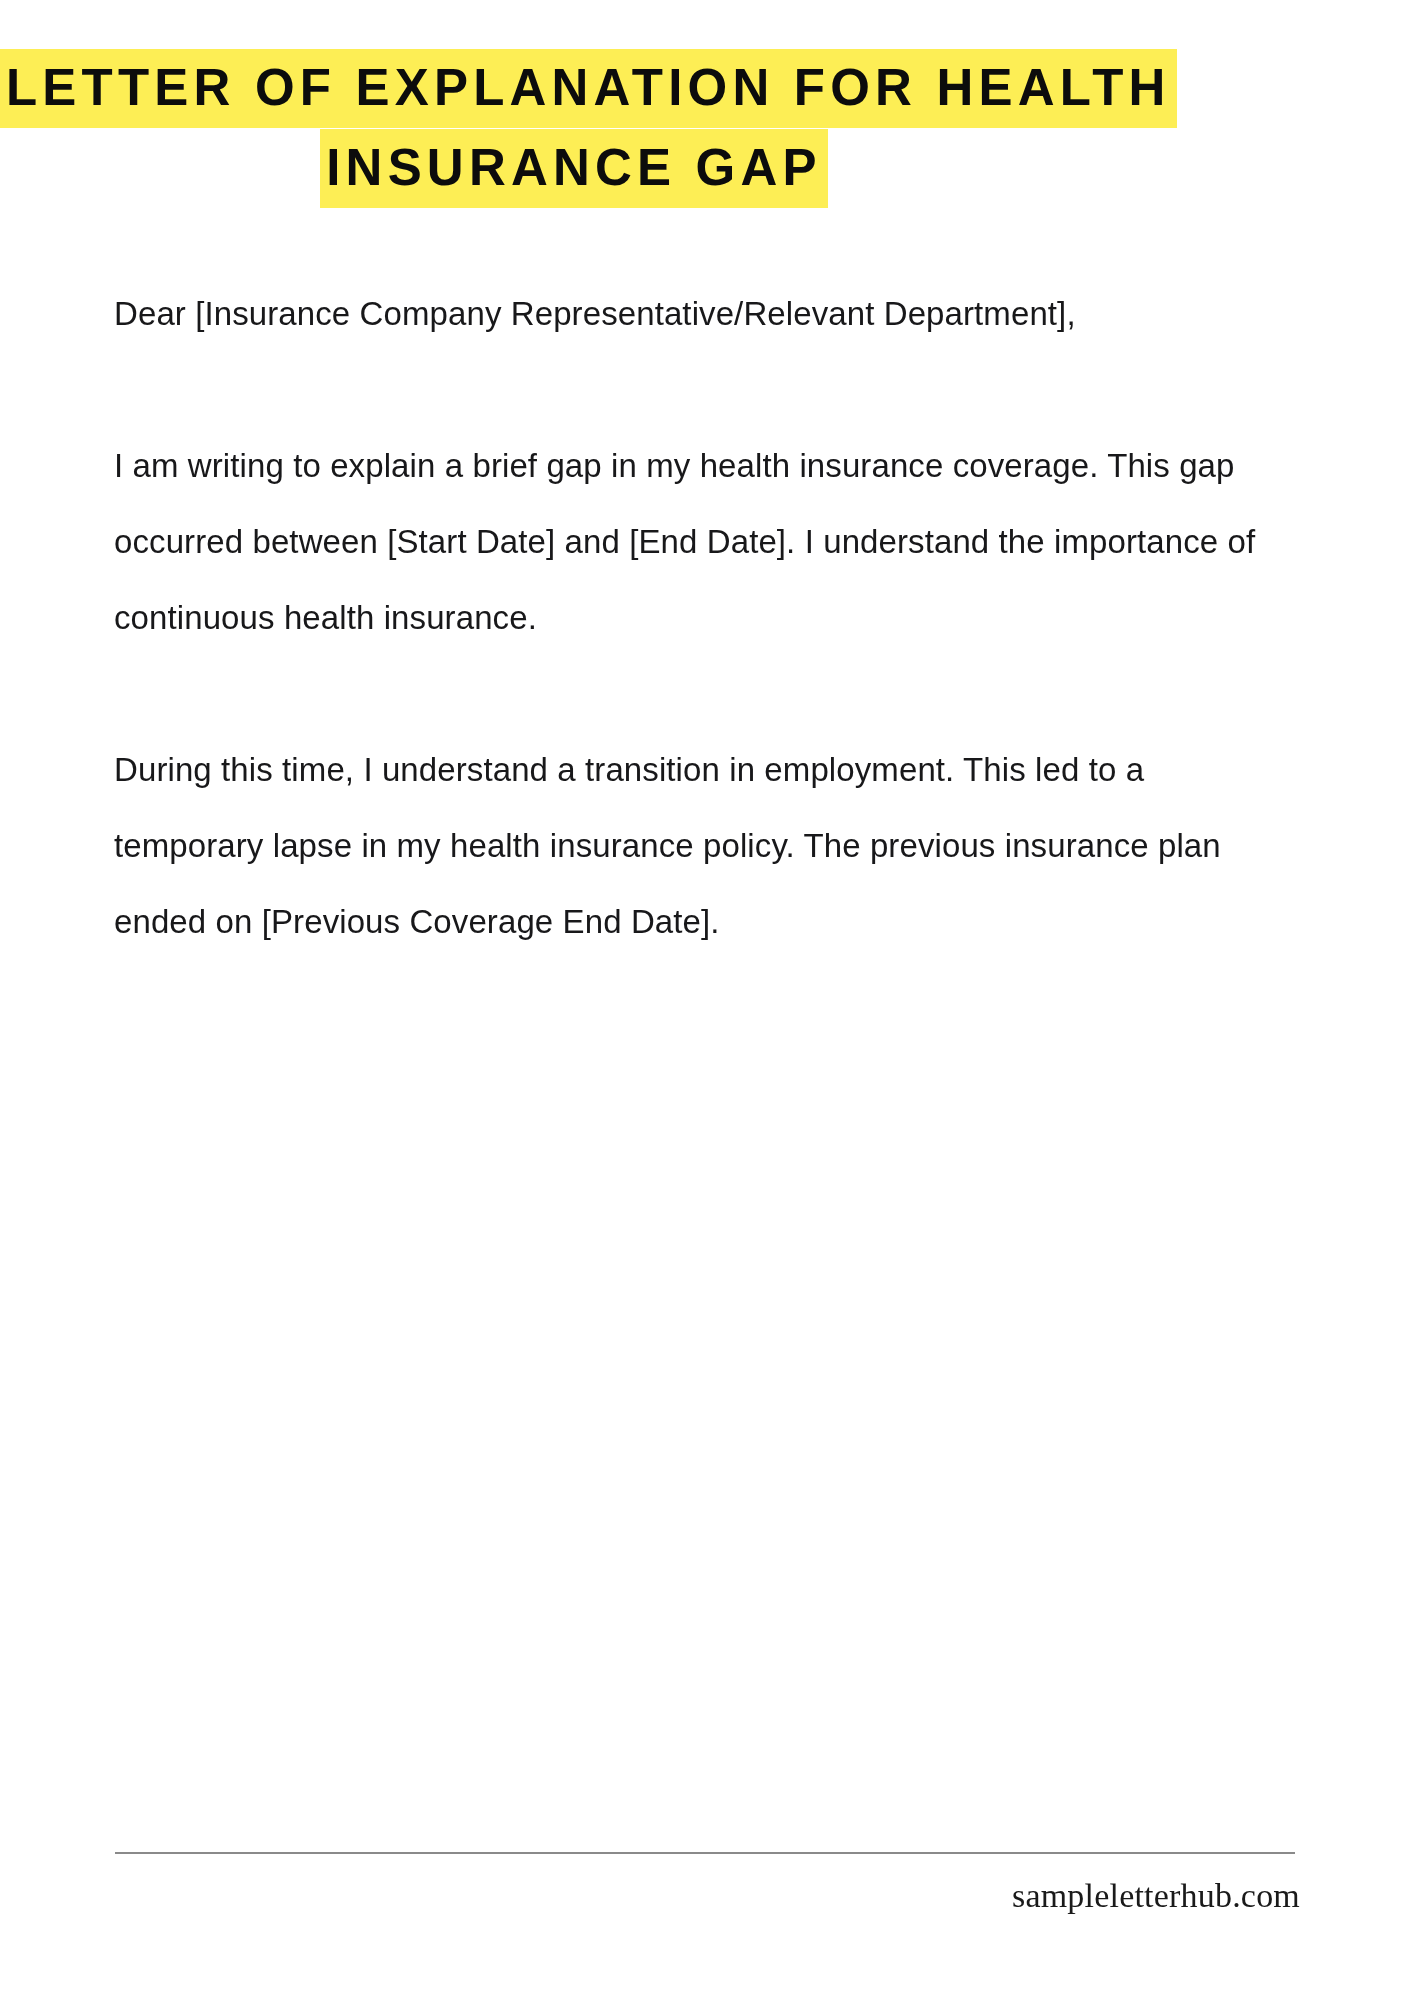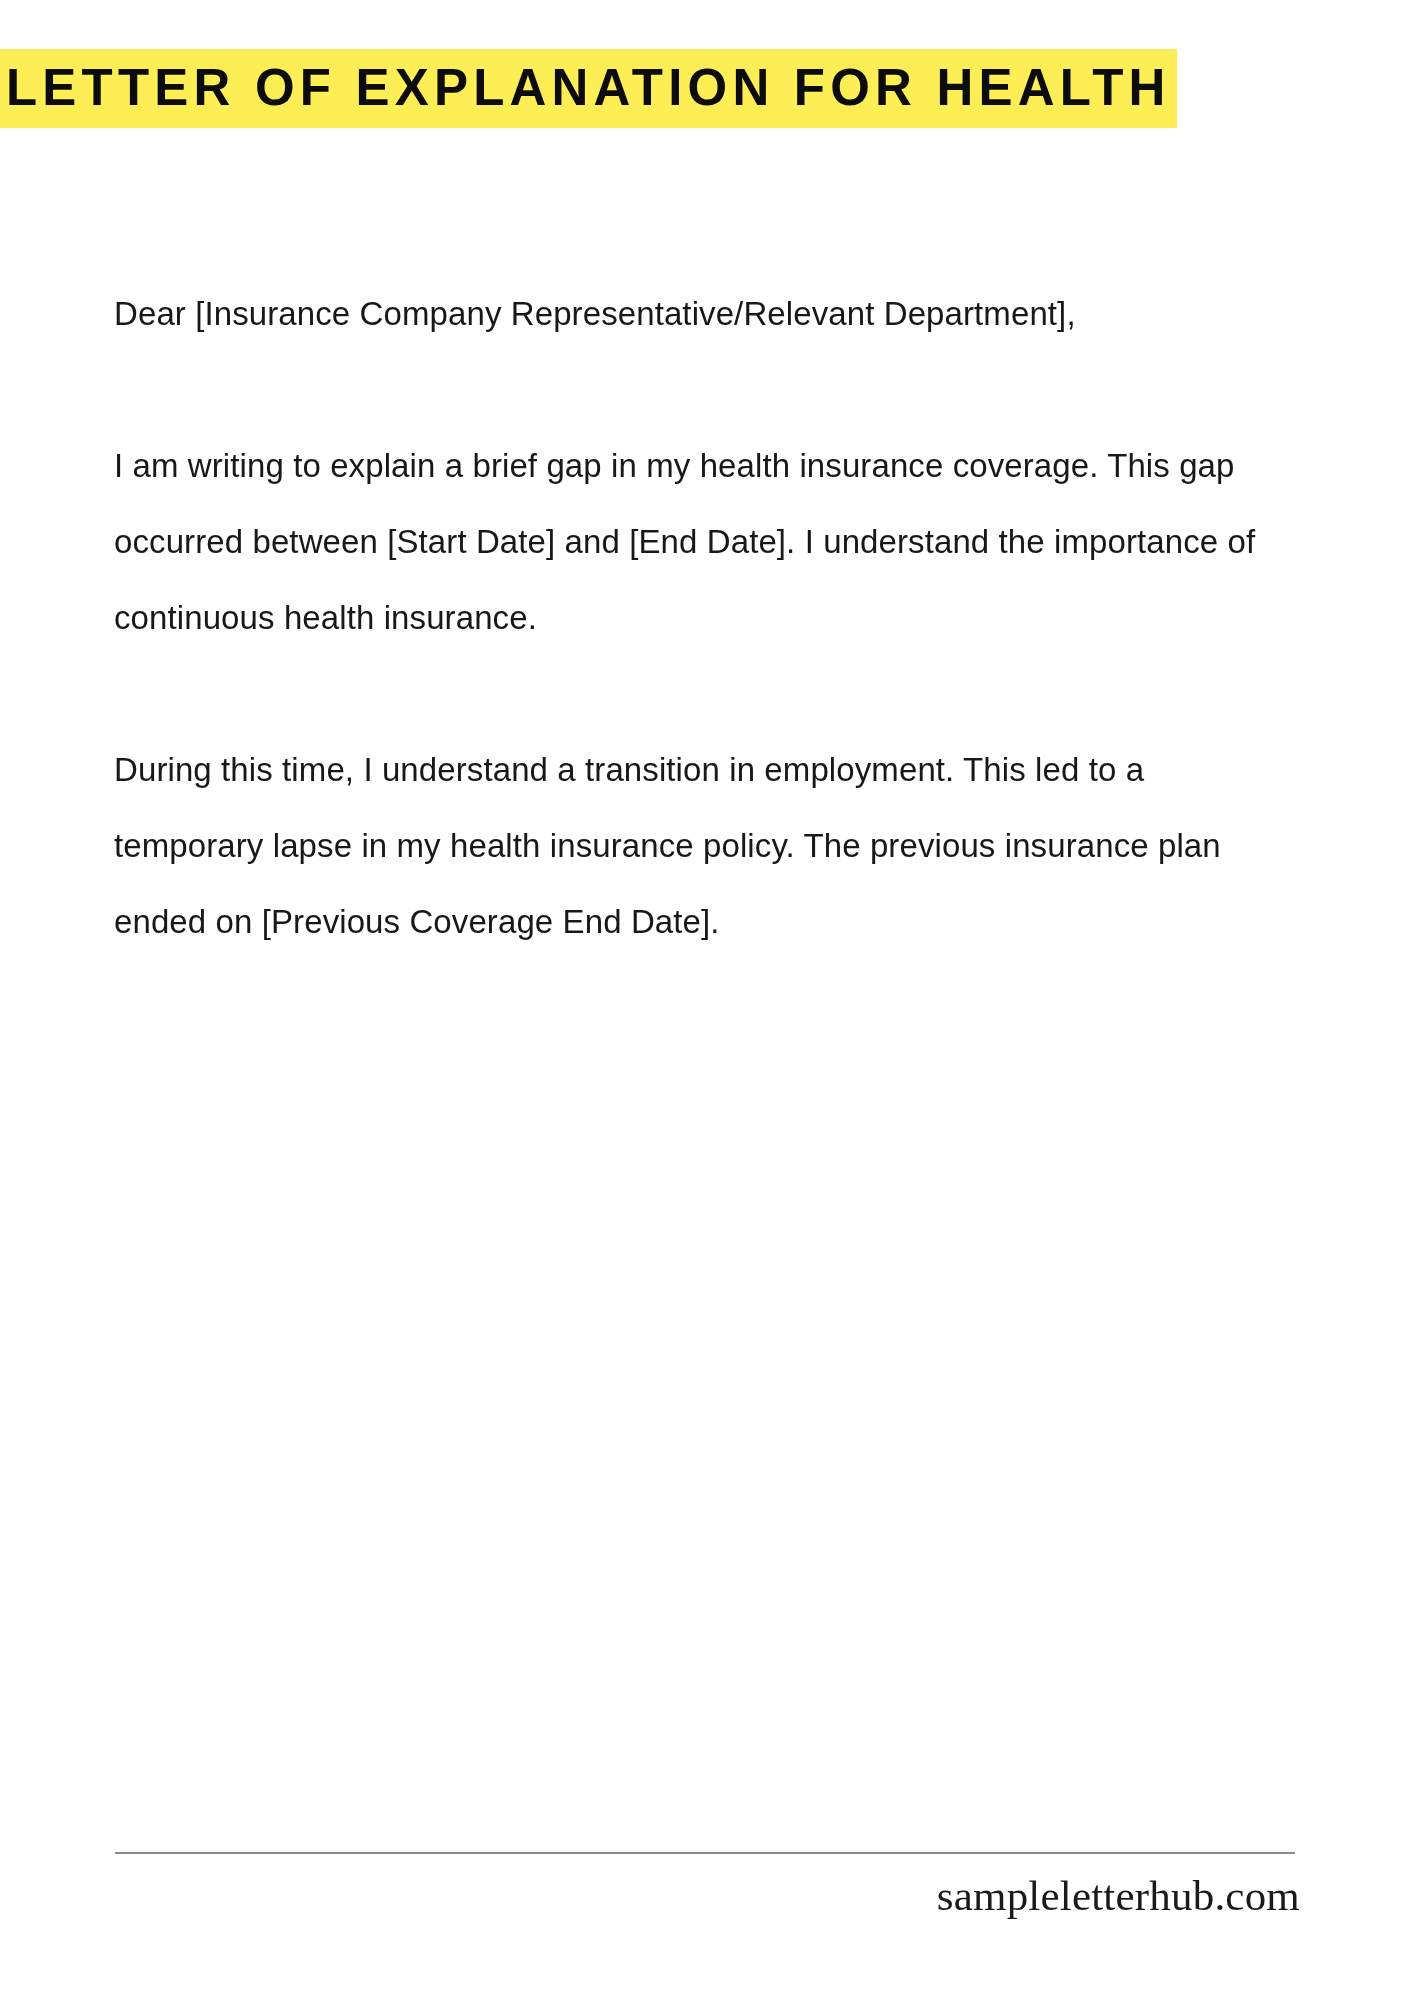--- a/index.html
+++ b/index.html
@@ -79,34 +79,35 @@
     width: 1180px;
     height: 2px;
     background: #8a8a8a;
   }
 
   .footer-url {
     position: absolute;
     right: 114px;
     top: 1873px;
     font-family: "Liberation Serif", serif;
-    font-size: 43px;
+    font-size: 34px;
     line-height: 46px;
     color: #1a1a1a;
     letter-spacing: 0.2px;
     text-align: right;
   }
 </style>
 </head>
 <body>
 
 <div class="page">
 
   <div class="title-block">
     <span class="title-line"><span class="hl">LETTER OF EXPLANATION FOR HEALTH</span></span>
+    <span class="title-line"><span class="hl">INSURANCE GAP</span></span>
   </div>
 
   <div class="body-block">
 
     <p class="para">Dear [Insurance Company Representative/Relevant Department],</p>
 
     <p class="para">I am writing to explain a brief gap in my health insurance coverage. This gap occurred between [Start Date] and [End Date]. I understand the importance of continuous health insurance.</p>
 
     <p class="para">During this time, I understand a transition in employment. This led to a temporary lapse in my health insurance policy. The previous insurance plan ended on [Previous Coverage End Date].</p>
 

